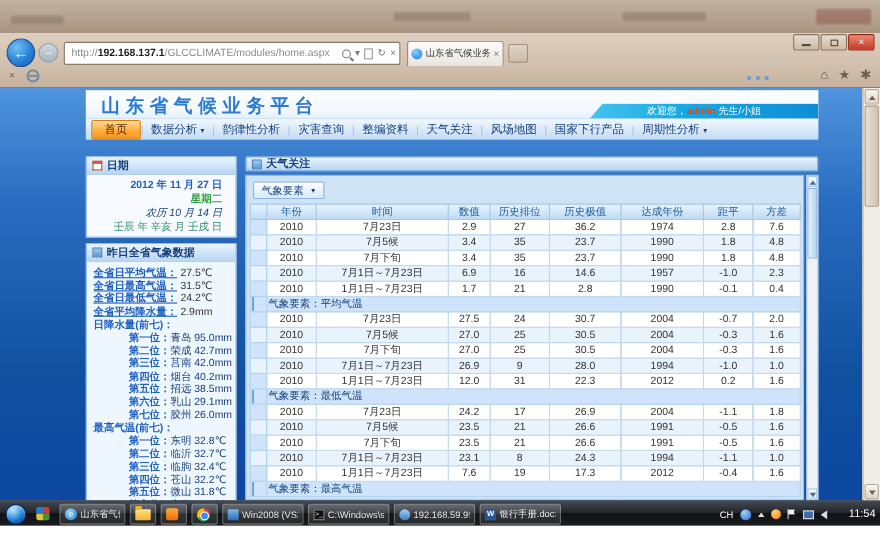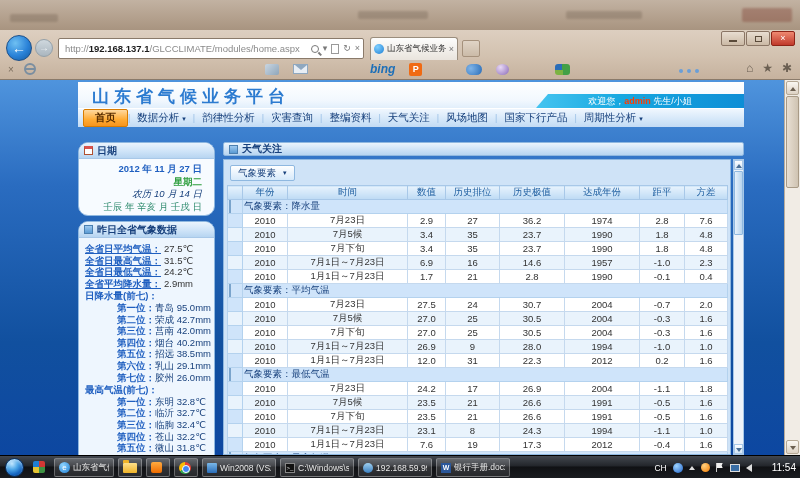--- a/index.html
+++ b/index.html
@@ -71,32 +71,32 @@
   .welcome { position:absolute; right:0; bottom:0; height:14px; width:208px;
     background:linear-gradient(90deg,#45c4f0 0%,#18a8e0 40%,#0d8ed6 100%);
     clip-path:polygon(12px 0, 100% 0, 100% 100%, 0 100%);
     font-size:9px; color:#fff; text-align:center; line-height:14px; }
   .welcome .usr { color:#ff3c00; font-weight:bold; }
 
   .nav { position:relative; height:19px; background:linear-gradient(180deg,#f0f7fe 0%,#d6e8f9 55%,#c2dbf4 100%);
     border-top:1px solid #fff; padding-left:5px; font-size:10.5px; display:flex; align-items:center; }
   .nav-item { color:#17407c; padding:1px 7px; white-space:nowrap; }
   .nav-item.active { background:linear-gradient(180deg,#ffd9a0,#ffab33 60%,#f7941d); border:1px solid #d97c00;
-    border-radius:2px; color:#5a2e00; font-weight:bold; padding:1px 11px;text-align:center; }
+    border-radius:2px; color:#5a2e00; font-weight:normal; padding:1px 11px;text-align:center; }
   .nav-sep { color:#9cc0e6; font-size:9px; }
   .nav-arr { font-size:7px; color:#17407c; margin-left:3px; }
 
   .statusline { position:relative; height:15px; background:#d9eafc; font-size:9.5px; color:#2a6fb8; line-height:15px; }
   .bc { position:absolute; left:8px; }
   .st-right { position:absolute; right:6px; } .st-right span { margin-left:18px; }
 
   .bodyrow { position:absolute; left:0; top:60px; width:666px; height:313px; }
 
   
-  .panel { border:1px solid #8fb8e0; border-radius:10px; background:#f7fbff; overflow:hidden; }
+  .panel { border:1px solid #8fb8e0; border-radius:0; background:#f7fbff; overflow:hidden; }
   .p-hd { height:16px; background:linear-gradient(180deg,#eaf4fd 0%,#cfe4f8 55%,#b7d5f1 100%);
     border-bottom:1px solid #a8c8e8; font-size:10px; font-weight:bold; color:#17407c;
     display:flex; align-items:center; padding:0 5px; gap:4px; }
   .cal-ico { width:9px; height:9px; background:#fff; border:1px solid #b05030; border-top:3px solid #d9534f; flex:none; }
   .pan-ico { width:9px; height:9px; background:linear-gradient(180deg,#9ec9ef,#5a9bd4); border:1px solid #4a7fb0; flex:none; }
 
   .leftcol { position:absolute; left:0; top:0; width:137px; height:100%; }
   .calendar { position:absolute; left:0; top:0; width:137px; height:74px; }
   .cal-body { padding:4px 12px 0 4px; text-align:right; font-size:9.5px; line-height:12.5px; }
   .cal-date { color:#1f5fc0; font-weight:bold; }
@@ -215,32 +215,20 @@
         </div>
       <div class="wbtn close">
           <span class="g-x">×</span>
         </div>
     </div>
     <div class="cmdrow">
       <div class="cmd-left">
         <span>×</span>
         <span class="circ-ico"></span>
       </div>
-      <div class="bingbar">
-        <span class="mini" style="background:linear-gradient(135deg,#c9d6e2,#8fa6ba);"></span>
-        <span class="env"></span>
-        <span style="width:34px;"></span>
-        <span class="bing-logo">bing</span>
-        <span class="p-sq">P</span>
-        <span style="width:16px;"></span>
-        <span class="mini" style="width:16px;border-radius:6px;background:radial-gradient(circle at 30% 40%,#7fb4e8,#2a6db8);"></span>
-        <span class="mini" style="width:13px;border-radius:50%;background:radial-gradient(circle at 35% 30%,#e8d8f5,#8a6bb8);"></span>
-        <span style="width:18px;"></span>
-        <span class="mini" style="width:15px;background:conic-gradient(#43a047 0 50%, #7cb342 0 75%, #2a6db8 0);border-radius:3px;"></span>
-      </div>
       <div class="dots3"></div>
     </div>
     <div class="hsg">
       <span>⌂</span>
       <span>★</span>
       <span>✱</span>
     </div>
   </div>
 
   <div class="viewport">
@@ -396,24 +384,20 @@
                     <th>时间</th>
                     <th>数值</th>
                     <th>历史排位</th>
                     <th>历史极值</th>
                     <th>达成年份</th>
                     <th>距平</th>
                     <th>方差</th>
                   </tr>
                 </thead>
               <tbody id="wx-body">
-                  <tr class="secrow">
-                    <td><span class="chk"></span></td>
-                    <td colspan="8">气象要素：降水量</td>
-                  </tr>
                   <tr>
                     <td class="chkcell"></td>
                     <td>2010</td>
                     <td>7月23日</td>
                     <td>2.9</td>
                     <td>27</td>
                     <td>36.2</td>
                     <td>1974</td>
                     <td>2.8</td>
                     <td>7.6</td>

